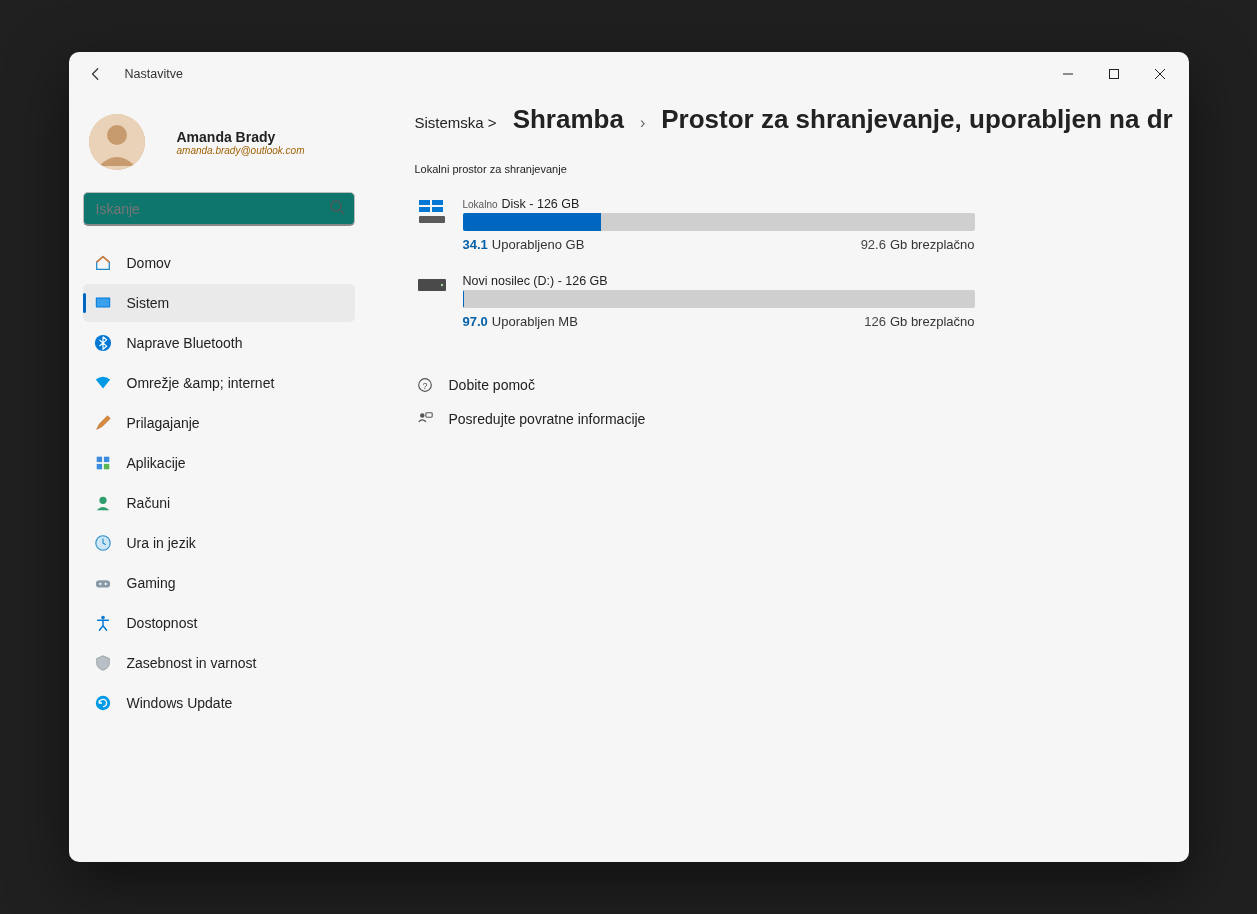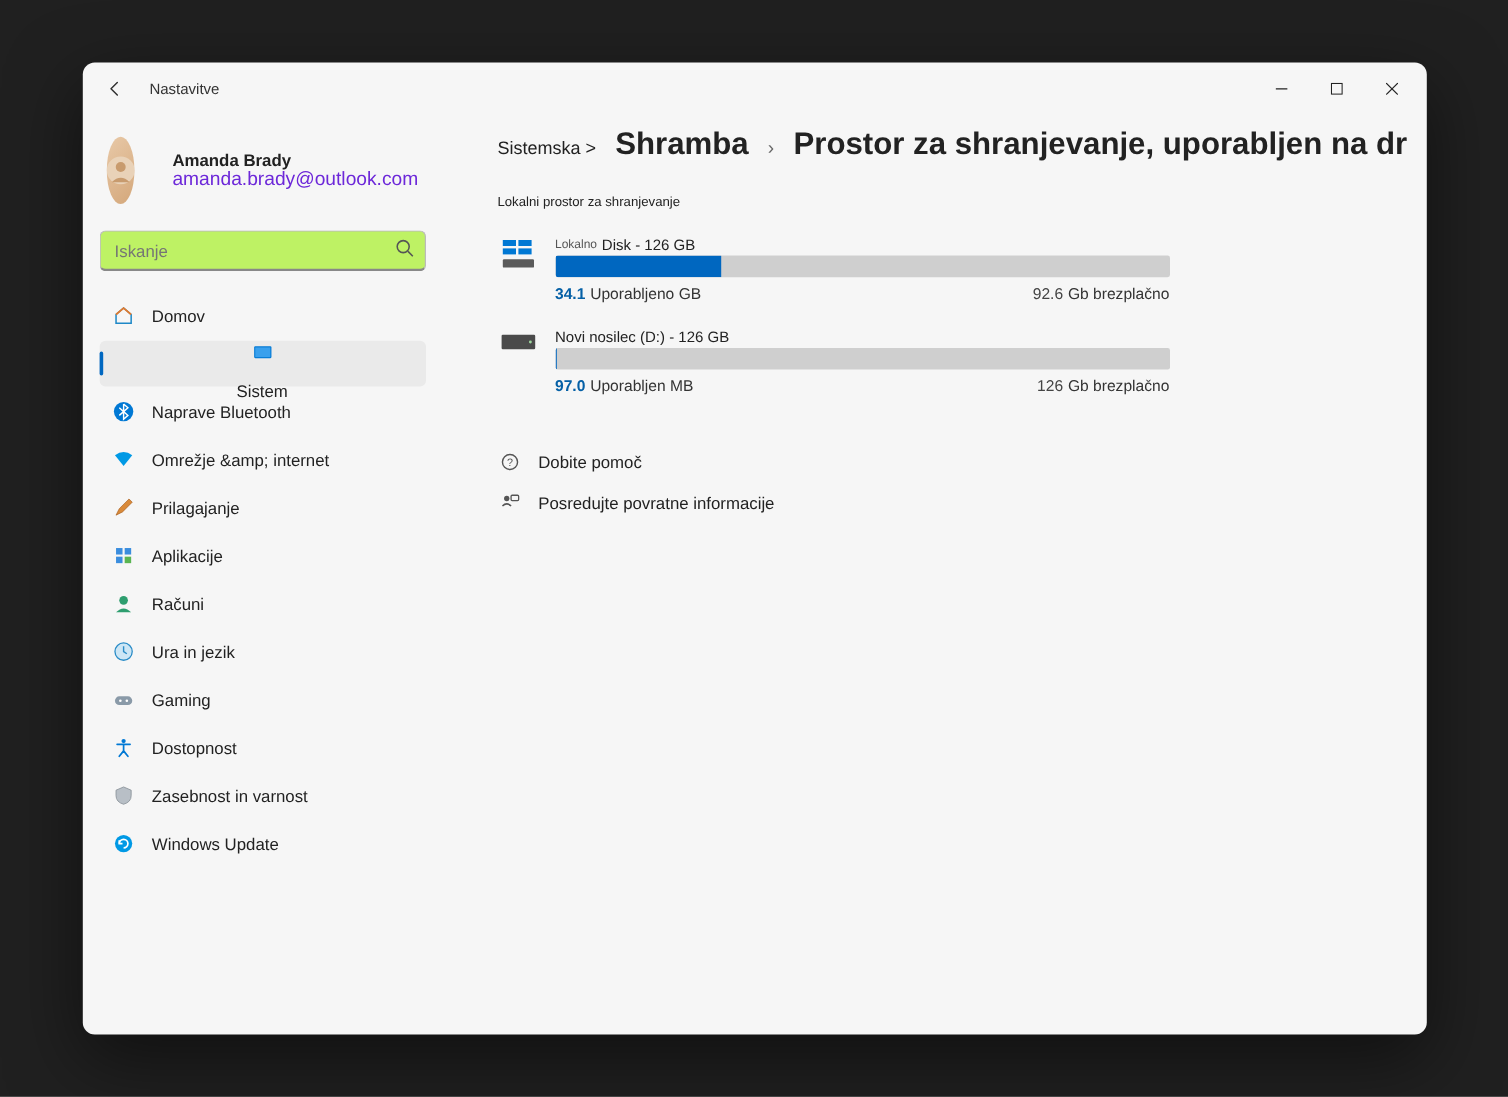--- a/index.html
+++ b/index.html
@@ -10,26 +10,26 @@
 .back-btn { width: 22px; height: 22px; display: flex; align-items: center; justify-content: center; border-radius: 4px; cursor: pointer; }
 .title { font-size: 12.5px; color: #333; }
 .tb-right { margin-left: auto; display: flex; }
 .win-ctrl { width: 46px; height: 32px; display: flex; align-items: center; justify-content: center; cursor: pointer; }
 .body { flex: 1; display: flex; overflow: hidden; }
 .sidebar { width: 300px; padding: 8px 14px 14px 14px; display: flex; flex-direction: column; gap: 2px; }
 .profile { display: flex; align-items: center; gap: 32px; padding: 10px 6px 16px 6px; }
 .avatar { width: 56px; height: 56px; border-radius: 50%; background: linear-gradient(135deg,#e8c9a8,#d4a77a); display:flex; align-items:center; justify-content:center; overflow:hidden; }
 .avatar svg { width: 56px; height:56px; }
 .pname { font-size: 14px; font-weight: 600; color: #222; }
-.pemail { font-size: 16px; color: #6d28d9; }
+.pemail { font-size: 10px; color: #a16207; font-style: italic; }
 .search-wrap { position: relative; margin: 4px 0 16px 0; }
-.search { width: 100%; height: 34px; border: 1px solid #bbb; border-bottom: 2px solid #888; border-radius: 5px; background: #bef264; padding: 0 36px 0 12px; font-size: 14px; outline: none; }
+.search { width: 100%; height: 34px; border: 1px solid #bbb; border-bottom: 2px solid #888; border-radius: 5px; background: #0f766e; padding: 0 36px 0 12px; font-size: 14px; outline: none; }
 .search-ico { position: absolute; right: 10px; top: 50%; transform: translateY(-50%); }
 .nav-item { display: flex; align-items: center; gap: 14px; height: 38px; padding: 0 10px; border-radius: 5px; cursor: pointer; font-size: 14px; color: #222; position: relative; }
-.nav-item.active { background: #eaeaea; flex-direction: column; }
+.nav-item.active { background: #eaeaea; }
 .nav-item.active::before { content:""; position:absolute; left:0; top:9px; bottom:9px; width:3px; background:#0067c0; border-radius:3px; }
 .nav-ico { width: 20px; height: 20px; display:flex; align-items:center; justify-content:center; flex-shrink:0; }
 .main { flex: 1; padding: 8px 15px 20px 46px; overflow: hidden; }
 .breadcrumb { display: flex; align-items: baseline; gap: 16px; font-size: 14px; color: #222; white-space: nowrap; overflow: hidden; }
 .bc-seg { cursor: pointer; }
 .bc-1 { font-size: 15px; }
 .bc-2 { font-size: 26px; font-weight: 600; }
 .bc-3 { font-size: 26px; font-weight: 600; }
 .bc-chev { font-size: 16px; color: #666; }
 .section-title { font-size: 11px; font-weight: 400; margin-top: 28px; color: #222; }

